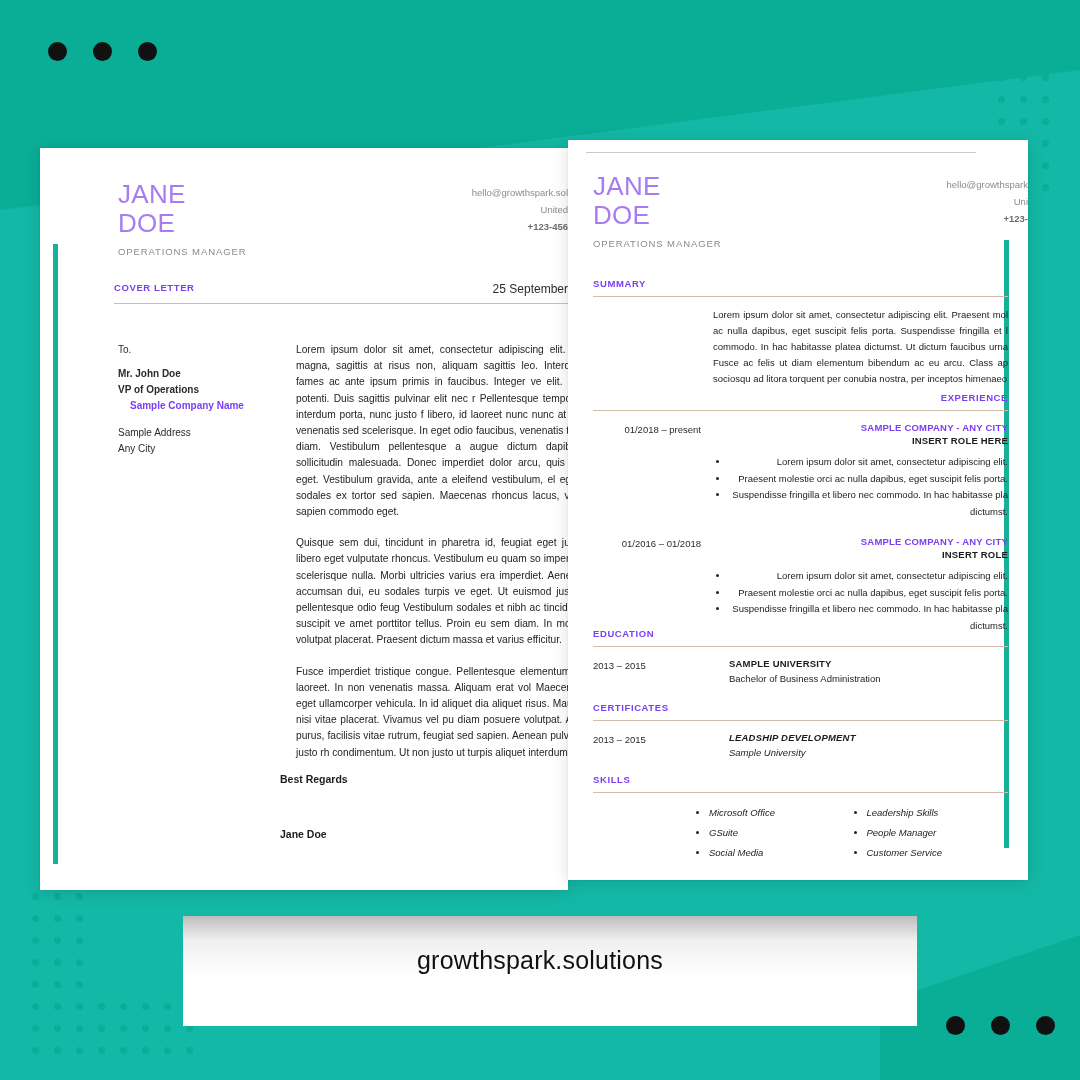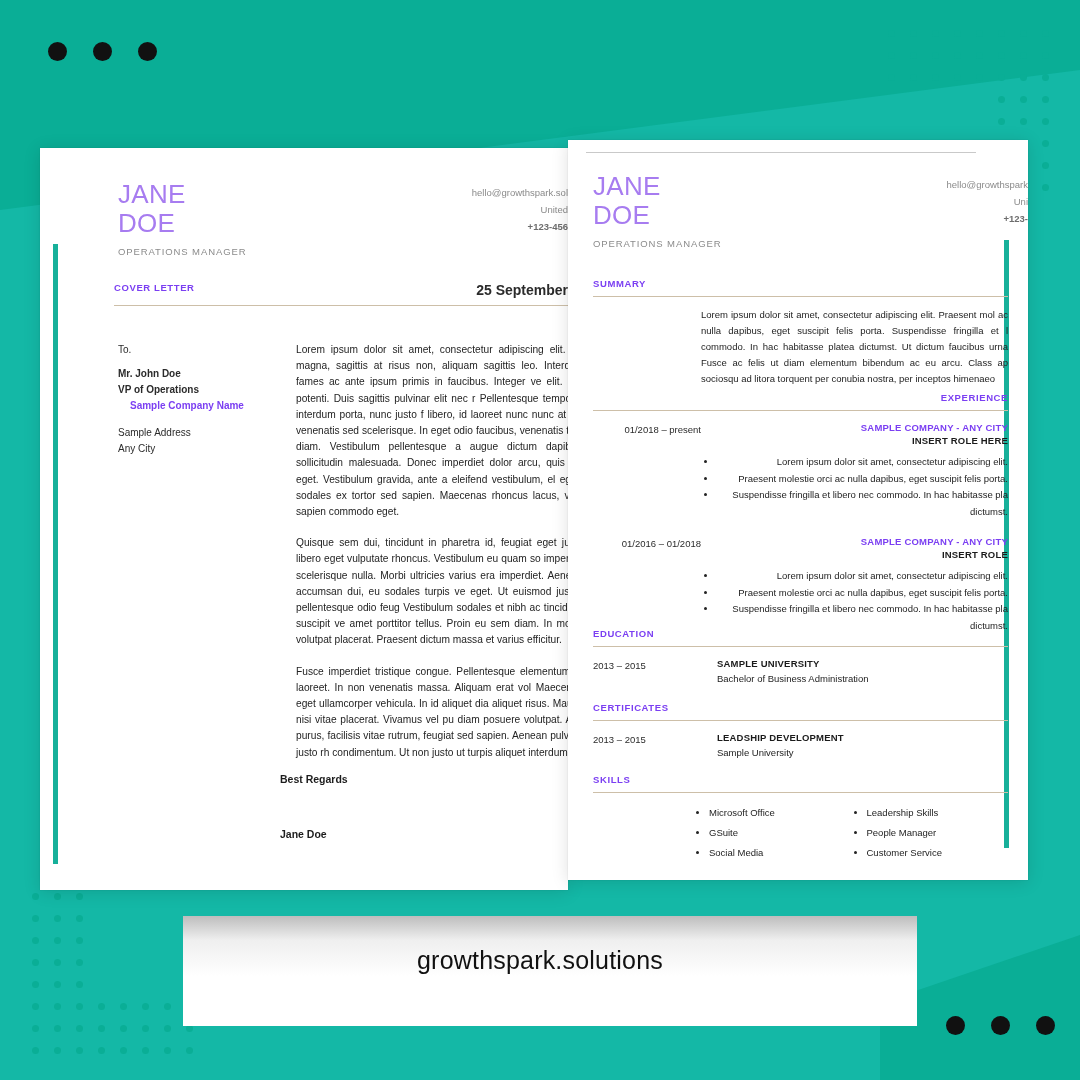--- a/index.html
+++ b/index.html
@@ -68,49 +68,49 @@
 
   
   .sec-title{
     color:#7b3ff2;font-size:9.5px;font-weight:bold;letter-spacing:.6px;
   }
   .sec-rule{height:1px;background:#cdbfa8;margin-top:7px;}
 
   
   .cl-head{position:absolute;left:74px;top:134px;right:0;}
   .cl-head .row{display:flex;align-items:flex-start;justify-content:space-between;}
-  .cl-date{color:#2b2b2b;font-size:14px;font-weight:bold;}
+  .cl-date{color:#2b2b2b;font-size:12px;font-weight:normal;}
 
   .cl-body{position:absolute;left:78px;top:194px;right:0;display:flex;gap:38px;}
   .cl-to{width:140px;flex:0 0 140px;font-size:10px;color:#2b2b2b;line-height:16px;}
   .cl-to .lbl{margin-bottom:8px;}
   .cl-to .b{font-weight:bold;}
   .cl-to .company{color:#7b3ff2;font-weight:bold;margin-left:12px;}
   .cl-to .gap{height:11px;}
   .cl-para{
     width:330px;flex:0 0 330px;font-size:10.2px;line-height:16.2px;color:#232323;
     text-align:justify;margin-bottom:15px;
   }
   .cl-paras{flex:1;}
   .cl-sign{position:absolute;left:240px;top:625px;font-size:10.5px;font-weight:bold;color:#1d1d1d;}
   .cl-sign .gap{height:43px;}
 
   
   .rblock{position:absolute;left:25px;width:415px;}
-  .rrow{display:flex;gap:0;}
+  .rrow{display:flex;gap:12px;}
   .rdate{width:108px;flex:0 0 108px;font-size:9.5px;color:#2b2b2b;line-height:15px;}
   .rbody{flex:1;}
   .r-company{color:#7b3ff2;font-size:9.5px;font-weight:bold;letter-spacing:.2px;}
   .r-role{color:#1b1b1b;font-size:9.5px;font-weight:bold;letter-spacing:.2px;margin-top:2px;}
   .r-list{margin:8px 0 0 0;padding-left:16px;}
   .r-list li{font-size:9.5px;line-height:16.5px;color:#232323;}
   .summary-text{
     font-size:9.5px;line-height:16px;color:#232323;text-align:justify;
   }
-  .skill-cols{display:flex;gap:0;margin-top:10px;}
+  .skill-cols{display:flex;gap:0;margin-top:10px;font-style:italic;}
   .skill-col{flex:1;}
   .skill-col ul{margin:0;padding-left:16px;}
   .skill-col li{font-size:9.5px;line-height:20px;color:#232323;}
 
   
   .banner{
     position:absolute;left:183px;top:916px;width:734px;height:110px;
     background:linear-gradient(180deg,#bdbdbd 0%, #efefef 22%, #ffffff 55%, #ffffff 100%);
   }
   .banner-text{
@@ -333,21 +333,21 @@
           <div style="font-size:9.5px;color:#232323;margin-top:4px;">Bachelor of Business Administration</div>
         </div>
       </div>
     </div>
 
     <div class="rblock" style="top:562px;">
       <div class="sec-title">CERTIFICATES</div>
       <div class="sec-rule"></div>
       <div class="rrow" style="margin-top:11px;">
         <div class="rdate">2013 – 2015</div>
-        <div class="rbody" style="padding-left:16px;">
+        <div class="rbody" style="padding-left:16px;font-style:italic;">
           <div class="r-role" style="margin-top:0;">LEADSHIP DEVELOPMENT</div>
           <div style="font-size:9.5px;color:#232323;margin-top:4px;">Sample University</div>
         </div>
       </div>
     </div>
 
     <div class="rblock" style="top:634px;">
       <div class="sec-title">SKILLS</div>
       <div class="sec-rule"></div>
       <div class="skill-cols">

